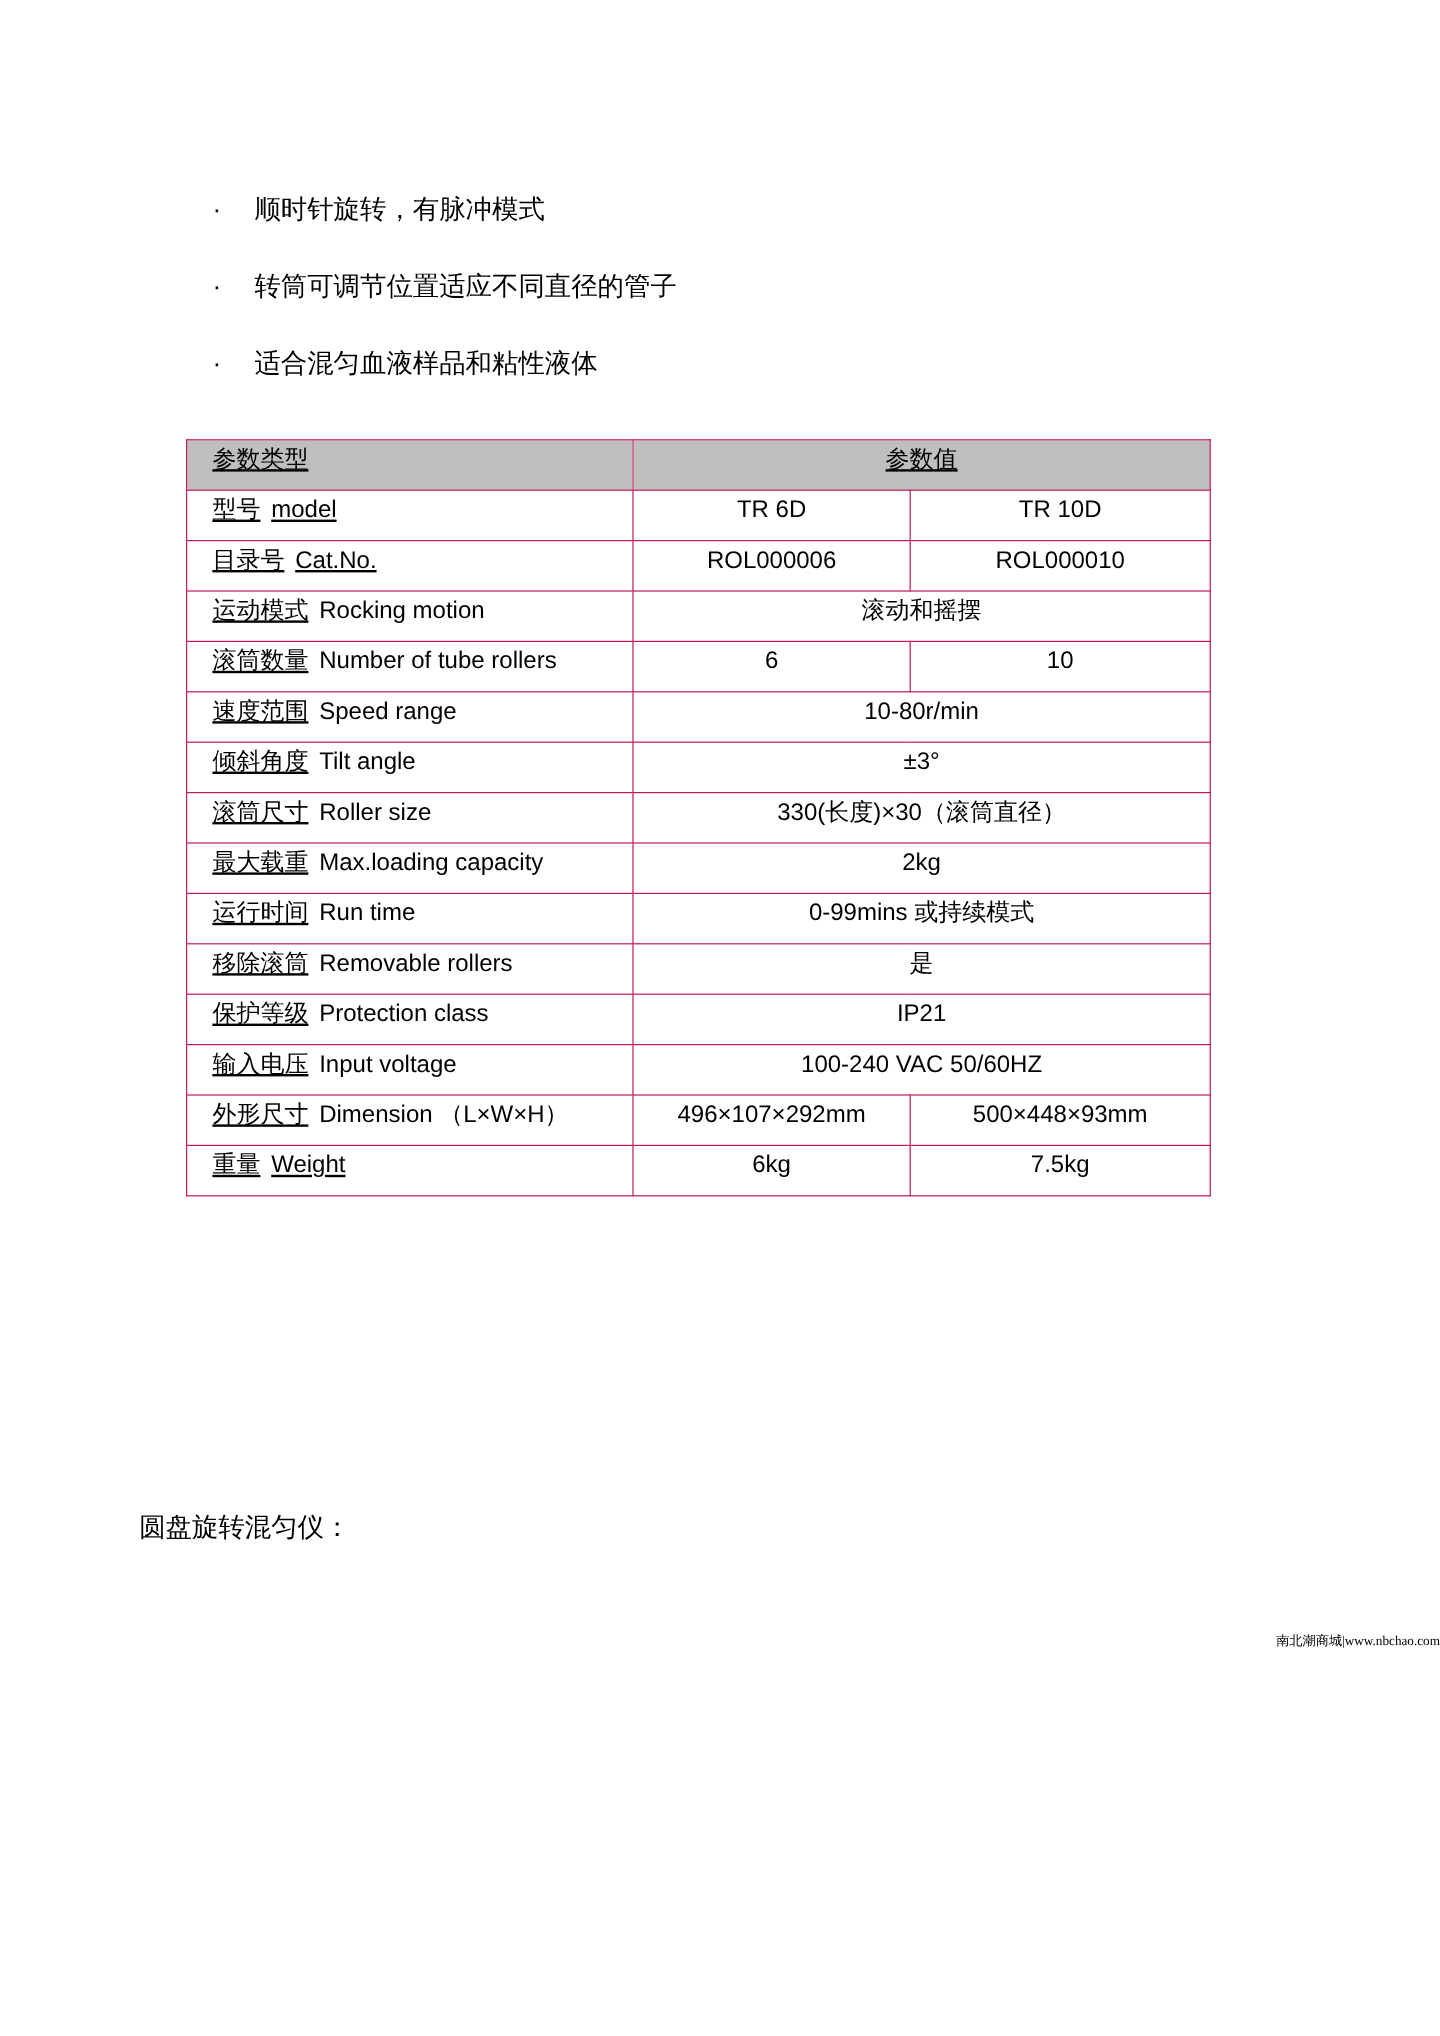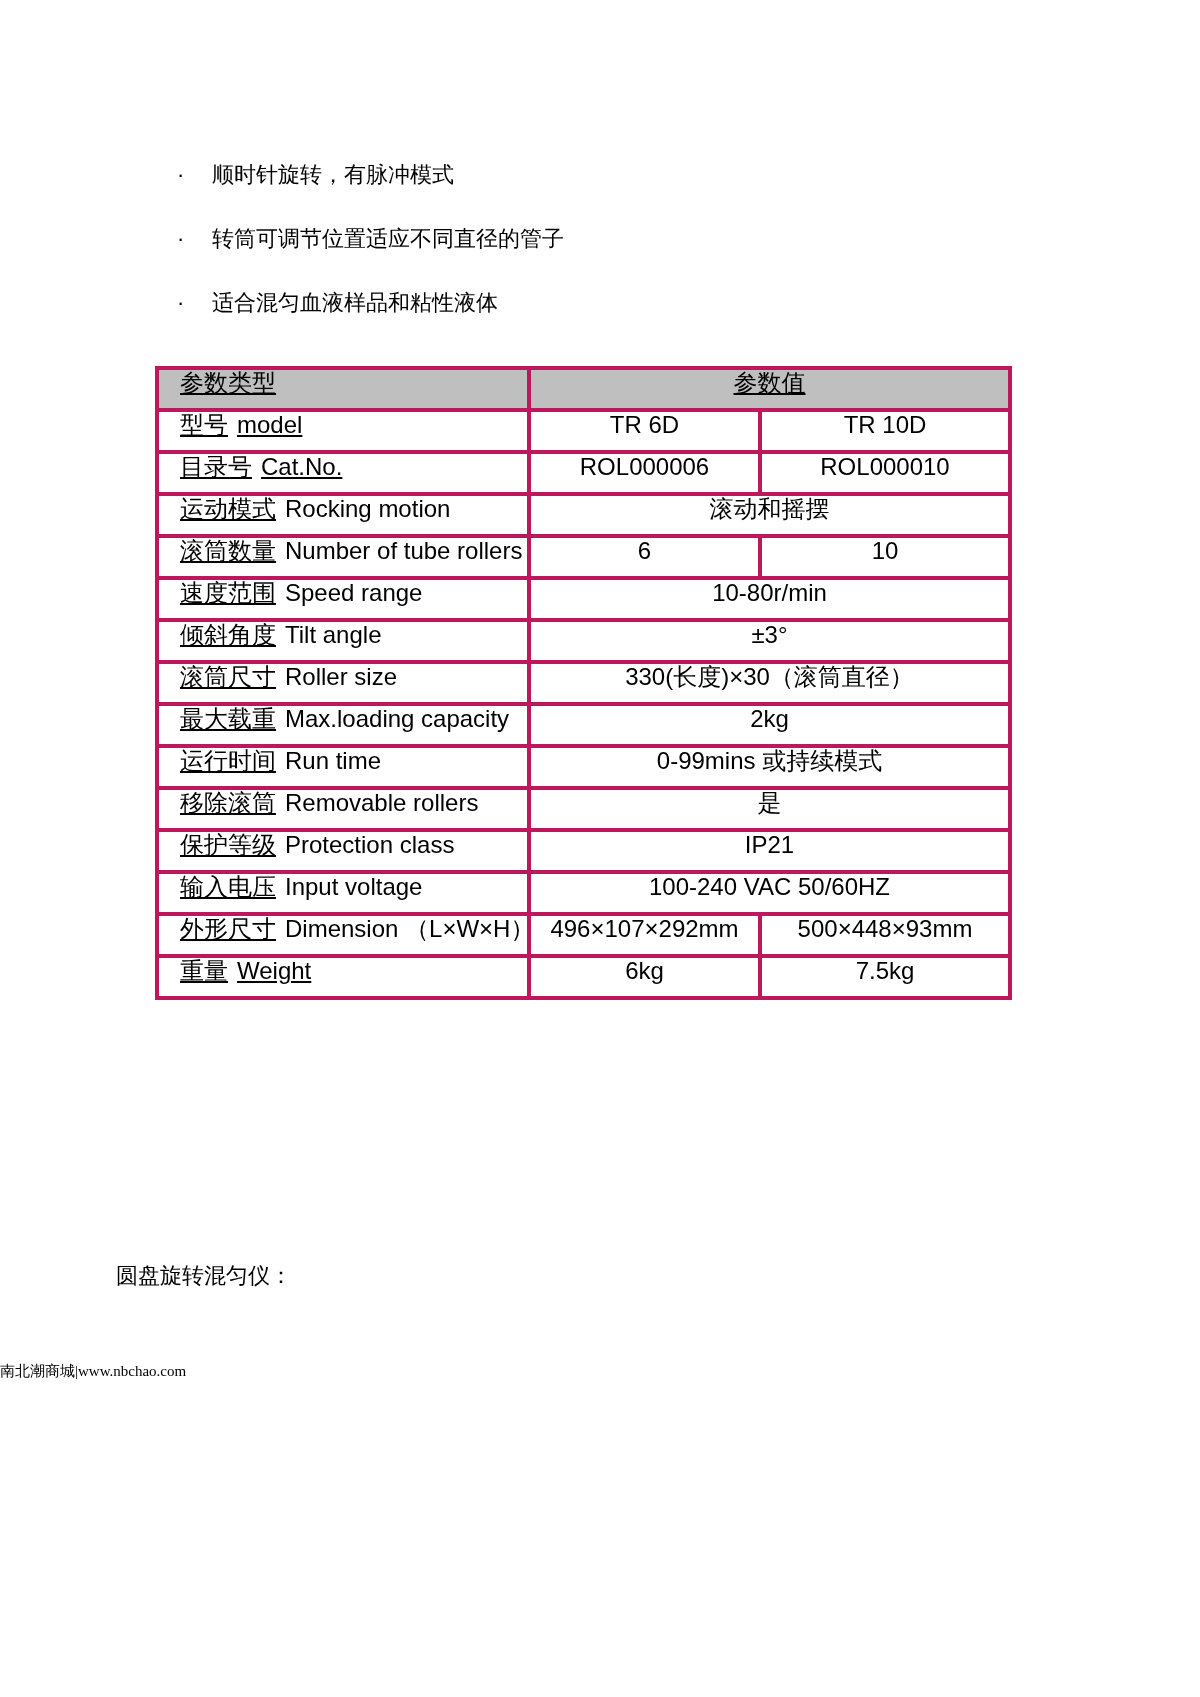--- a/index.html
+++ b/index.html
@@ -22,40 +22,40 @@
   .subsection-title { margin:262px 0 0 116px; font-size:22px; line-height:28px; }
 
   
   table.spec {
     border-collapse:collapse;
     table-layout:fixed;
     width:853px;
     margin:12px 0 0 155px;
   }
   table.spec td {
-    border:4px solid #be185d;
+    border:1px solid #be185d;
     height:42px;
     vertical-align:bottom;
-    font-size:24px;
+    font-size:20px;
     line-height:24px;
     padding:0 2px 13px 2px;
     white-space:nowrap;
     overflow:hidden;
   }
   table.spec td.lbl { text-align:left; padding-left:21px; }
   table.spec td.val { text-align:center; }
   tr.head td { background:#BFBFBF; }
   .u { text-decoration:underline; text-underline-offset:2px; }
   .en { margin-left:9px; }
 
   
   .footer {
     margin-top:70px;
-    text-align:left;
-    font-size:15px;
+    text-align:right;
+    font-size:11px;
     line-height:22px;
     font-family:"Liberation Serif", serif;
   }
 </style>
 </head>
 <body>
 
 <div class="page">
 
   <ul class="features">

